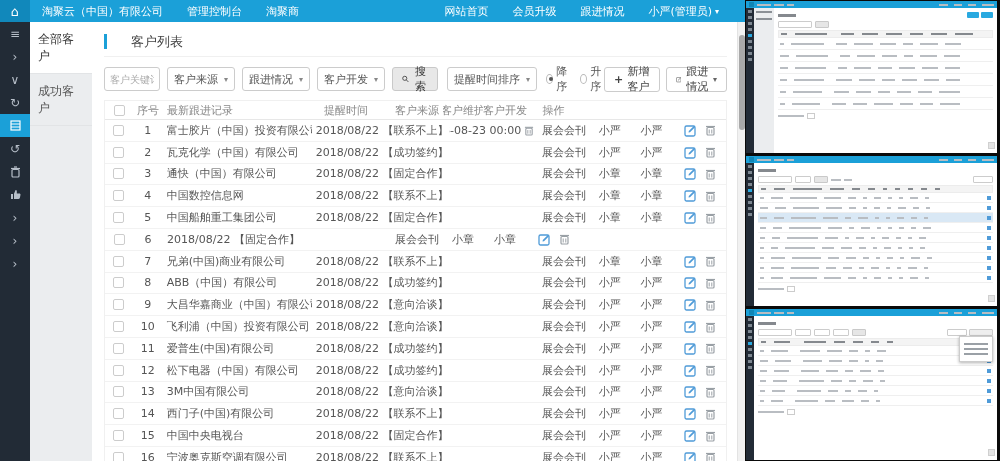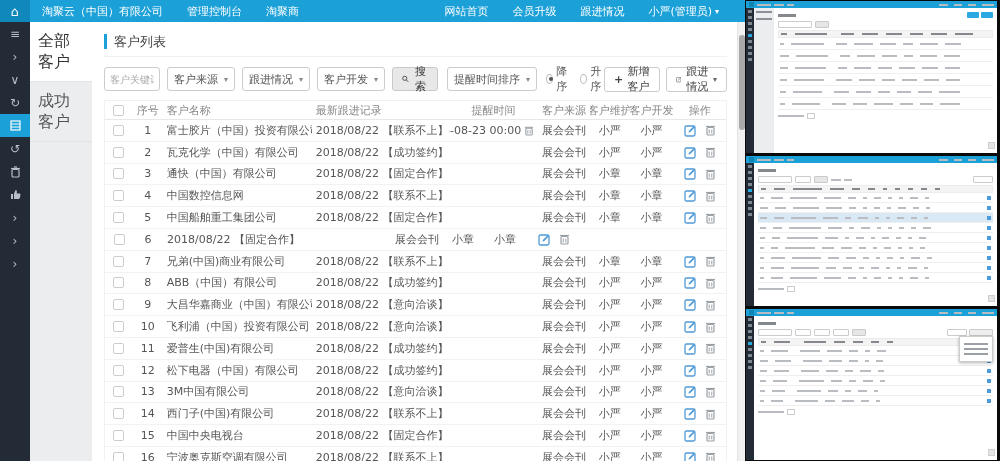--- a/index.html
+++ b/index.html
@@ -16,28 +16,28 @@
   #nav-right { margin-left:auto; margin-right:14px; }
   .nav-item { display:flex; align-items:center; padding:0 12px; cursor:pointer; white-space:nowrap; }
   .nav-item .caret { font-size:8px; margin-left:3px; }
 
   #body-row { position:absolute; top:22px; left:0; right:0; bottom:0; display:flex; }
   #icon-sidebar { width:30px; background:#222b36; display:flex; flex-direction:column; }
   .side-icon { width:30px; height:23px; display:flex; align-items:center; justify-content:center; color:#b7bfc9; font-size:12px; cursor:pointer; }
   .side-icon.active { background:#1ba0d8; color:#fff; }
   .side-icon svg { display:block; }
 
-  #crm-sidebar { width:62px; background:#ebedef; font-size:16px; color:#555; }
+  #crm-sidebar { width:62px; background:#ebedef; font-size:12px; color:#555; }
   .crm-item { padding:9px 8px 8px 8px; cursor:pointer; border-bottom:1px solid #e2e4e6; }
   .crm-item.active { background:#fff; color:#333; }
 
   #content { flex:1; background:#fff; padding:9px 10px 0 12px; margin-right:8px; overflow:hidden; }
 
   #title-row { display:flex; align-items:center; height:26px; border-bottom:1px solid #f0f0f0; padding-bottom:4px; }
-  .page-title { font-size:13px; color:#444; border-left:3px solid #1ba0d8; padding-left:7px; line-height:15px; }
+  .page-title { font-size:13px; color:#444; border-left:3px solid #1ba0d8; padding-left:24px; line-height:15px; }
   .title-buttons { margin-left:auto; display:flex; gap:5px; }
   .btn-blue { background:#29a9e0; color:#fff; border:none; border-radius:3px; font-size:11px; padding:4px 10px; cursor:pointer; font-family:inherit; }
 
   #filter-row { display:flex; align-items:center; margin-top:9px; height:26px; font-size:11px; color:#555; }
   .f-input { width:56px; height:24px; border:1px solid #ccc; border-radius:3px; font-size:10px; padding:0 5px; color:#444; font-family:inherit; margin-right:7px; }
   .f-input::placeholder { color:#aaa; }
   .f-select { height:24px; border:1px solid #ccc; border-radius:3px; background:#fff; display:flex; align-items:center; padding:0 6px; margin-right:7px; cursor:pointer; white-space:nowrap; }
   .f-select .caret { color:#888; font-size:8px; margin-left:6px; }
   .btn-search { height:24px; background:#e8e8e8; border:1px solid #c9c9c9; border-radius:3px; display:flex; align-items:center; padding:0 9px; margin-right:9px; cursor:pointer; color:#333; gap:4px; font-family:inherit; font-size:11px; }
   .radio-group { display:flex; align-items:center; gap:10px; margin-left:2px; }
@@ -229,21 +229,20 @@
           </div>
         </div>
 
         <div id="table">
           <div id="table-head">
               <div class="t-row">
                 <div class="t-cell c-cb">
                   <span class="cb"></span>
                 </div>
                 <div class="t-cell c-no">序号</div>
-                <div class="t-cell c-name">客户名称</div>
                 <div class="t-cell c-record">最新跟进记录</div>
                 <div class="t-cell c-remind" style="justify-content: center;">提醒时间</div>
                 <div class="t-cell c-source">客户来源</div>
                 <div class="t-cell c-maint">客户维护</div>
                 <div class="t-cell c-dev">客户开发</div>
                 <div class="t-cell c-ops">操作</div>
               </div>
             </div>
           <div id="table-body">
               <div class="t-row">

